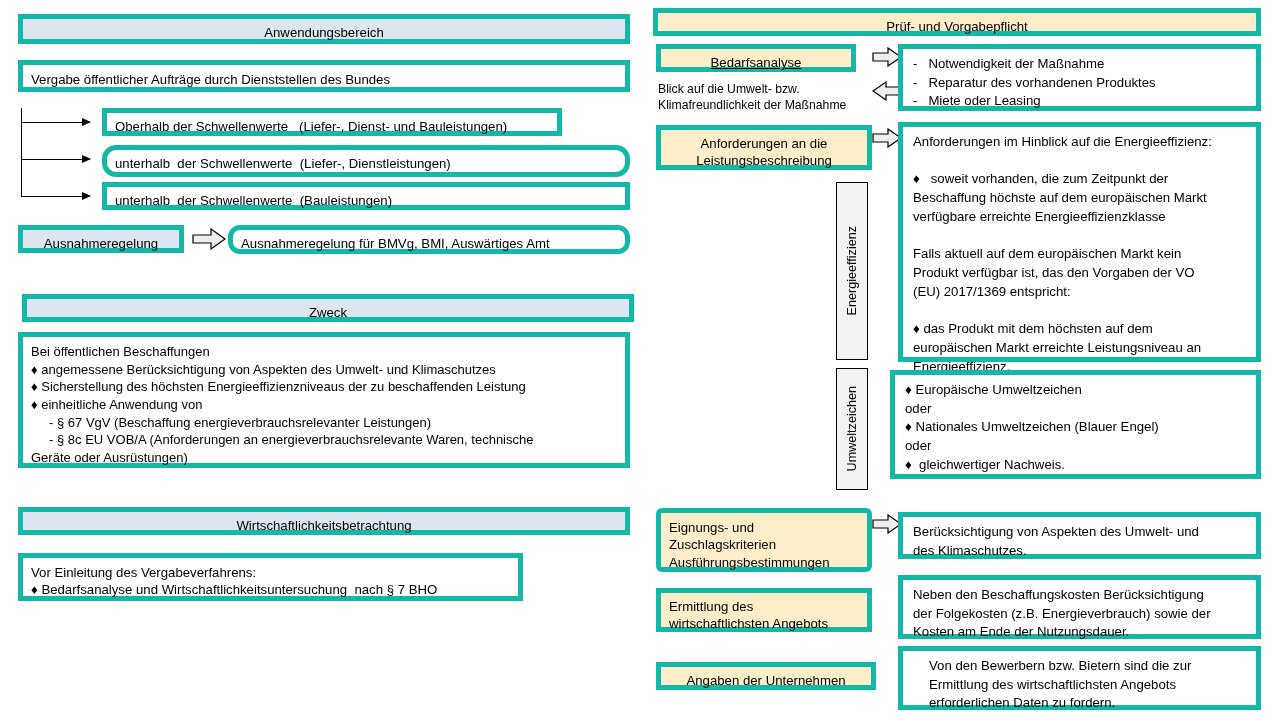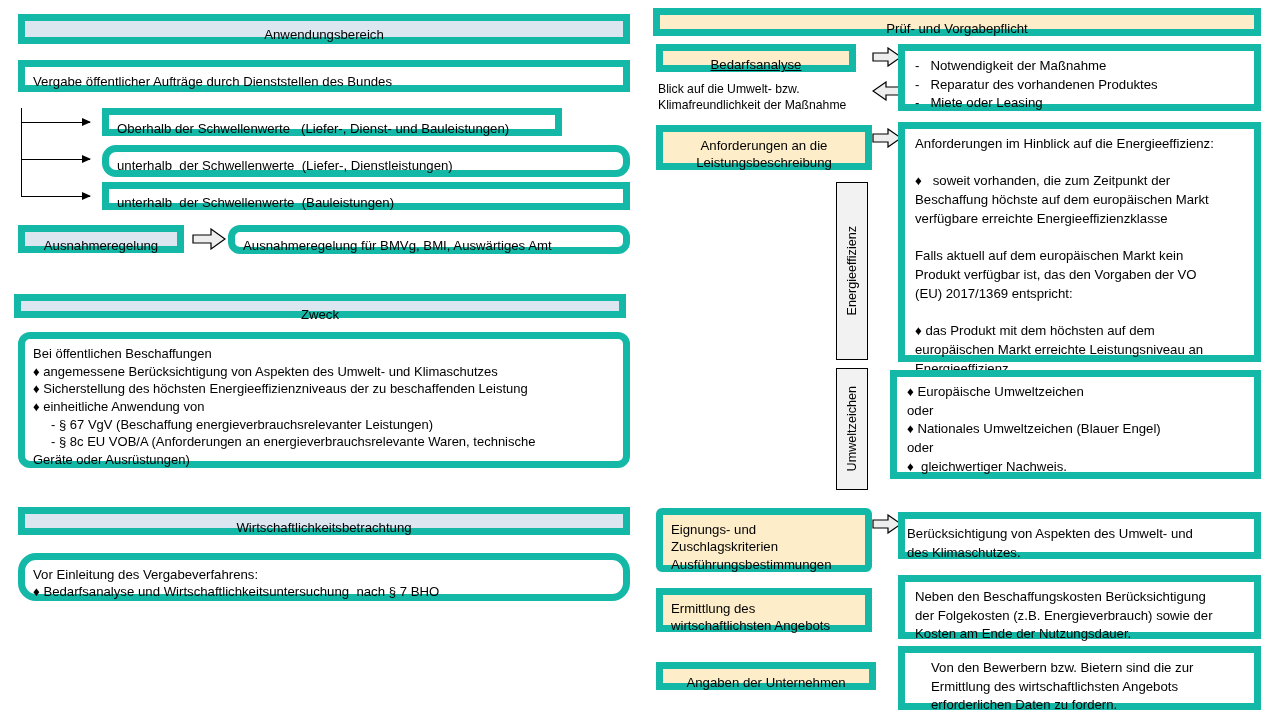--- a/index.html
+++ b/index.html
@@ -9,21 +9,21 @@
   body {
     width: 1280px; height: 720px;
     position: relative;
     font-family: "Liberation Sans", sans-serif;
     color: #000000;
     overflow: hidden;
   }
   .node {
     position: absolute;
     box-sizing: border-box;
-    border: 7px solid #14b8a6;
+    border: 5px solid #14b8a6;
     background: #fff;
     font-size: 13.2px;
     line-height: 1.32;
     white-space: pre-wrap;
   }
   .hdr {
     background: #dce6f1;
     text-align: center;
     padding: 5px 4px;
   }
@@ -113,33 +113,33 @@
 <div class="node blue-box" style="left:18px; top:225px; width:166px; height:28px;">Ausnahmeregelung</div>
 
 <div class="blockarrow" style="left:192px; top:228px;">
   <svg width="34" height="22" viewBox="0 0 34 22">
     <polygon points="1,7 19,7 19,1 33,11 19,21 19,15 1,15" fill="#eeeeee" stroke="#000000" stroke-width="1.2"></polygon>
   </svg>
 </div>
 
 <div class="node plain" style="left:228px; top:225px; width:402px; height:29px; padding-top:5px;border-radius:12px;">Ausnahmeregelung für BMVg, BMI, Auswärtiges Amt</div>
 
-<div class="node hdr" style="left:14px; top:294px; width:612px; height:20px;">Zweck</div>
-
-<div class="node plain" style="left:18px; top:332px; width:612px; height:136px; padding:6px 8px; font-size:13px; line-height:1.36;border-radius:12px;">Bei öffentlichen Beschaffungen
+<div class="node hdr" style="left:22px; top:294px; width:612px; height:28px;">Zweck</div>
+
+<div class="node plain" style="left:18px; top:332px; width:612px; height:136px; padding:6px 8px; font-size:13px; line-height:1.36;">Bei öffentlichen Beschaffungen
 ♦ angemessene Berücksichtigung von Aspekten des Umwelt- und Klimaschutzes
 ♦ Sicherstellung des höchsten Energieeffizienzniveaus der zu beschaffenden Leistung
 ♦ einheitliche Anwendung von
      - § 67 VgV (Beschaffung energieverbrauchsrelevanter Leistungen)
      - § 8c EU VOB/A (Anforderungen an energieverbrauchsrelevante Waren, technische
 Geräte oder Ausrüstungen)</div>
 
 <div class="node hdr" style="left:18px; top:507px; width:612px; height:28px;">Wirtschaftlichkeitsbetrachtung</div>
 
-<div class="node plain" style="left:18px; top:553px; width:612px; height:48px; padding:6px 8px;border-radius:18px;">Vor Einleitung des Vergabeverfahrens:
+<div class="node plain" style="left:18px; top:553px; width:505px; height:48px; padding:6px 8px;">Vor Einleitung des Vergabeverfahrens:
 ♦ Bedarfsanalyse und Wirtschaftlichkeitsuntersuchung  nach § 7 BHO</div>
 
 <div class="node hdr-beige" style="left:653px; top:8px; width:608px; height:28px;">Prüf- und Vorgabepflicht</div>
 
 <div class="node beige-box ctr" style="left:656px; top:44px; width:200px; height:28px;text-decoration:underline;">Bedarfsanalyse</div>
 
 <div class="noborder" style="left:658px; top:82px; width:224px;">Blick auf die Umwelt- bzw.
 Klimafreundlichkeit der Maßnahme</div>
 
 <div class="blockarrow" style="left:872px; top:47px;">
@@ -197,21 +197,21 @@
 <div class="node beige-box" style="left:656px; top:508px; width:216px; height:64px; padding:6px 8px;border-radius:6px;">Eignungs- und
 Zuschlagskriterien
 Ausführungsbestimmungen</div>
 
 <div class="blockarrow" style="left:872px; top:514px;">
   <svg width="30" height="20" viewBox="0 0 30 20">
     <polygon points="1,6 16,6 16,1 29,10 16,19 16,14 1,14" fill="#eeeeee" stroke="#000000" stroke-width="1.2"></polygon>
   </svg>
 </div>
 
-<div class="node plain" style="left:898px; top:512px; width:363px; height:47px; padding:6px 2px; line-height:1.42;">Berücksichtigung von Aspekten des Umwelt- und
+<div class="node plain" style="left:898px; top:512px; width:363px; height:47px; padding:6px 10px; line-height:1.42;">Berücksichtigung von Aspekten des Umwelt- und
 des Klimaschutzes.</div>
 
 <div class="node beige-box" style="left:656px; top:588px; width:216px; height:44px; padding:5px 8px;">Ermittlung des
 wirtschaftlichsten Angebots</div>
 
 <div class="node plain" style="left:898px; top:575px; width:363px; height:64px; padding:6px 10px; line-height:1.42;">Neben den Beschaffungskosten Berücksichtigung
 der Folgekosten (z.B. Energieverbrauch) sowie der
 Kosten am Ende der Nutzungsdauer.</div>
 
 <div class="node beige-box ctr" style="left:656px; top:662px; width:220px; height:28px;">Angaben der Unternehmen</div>

